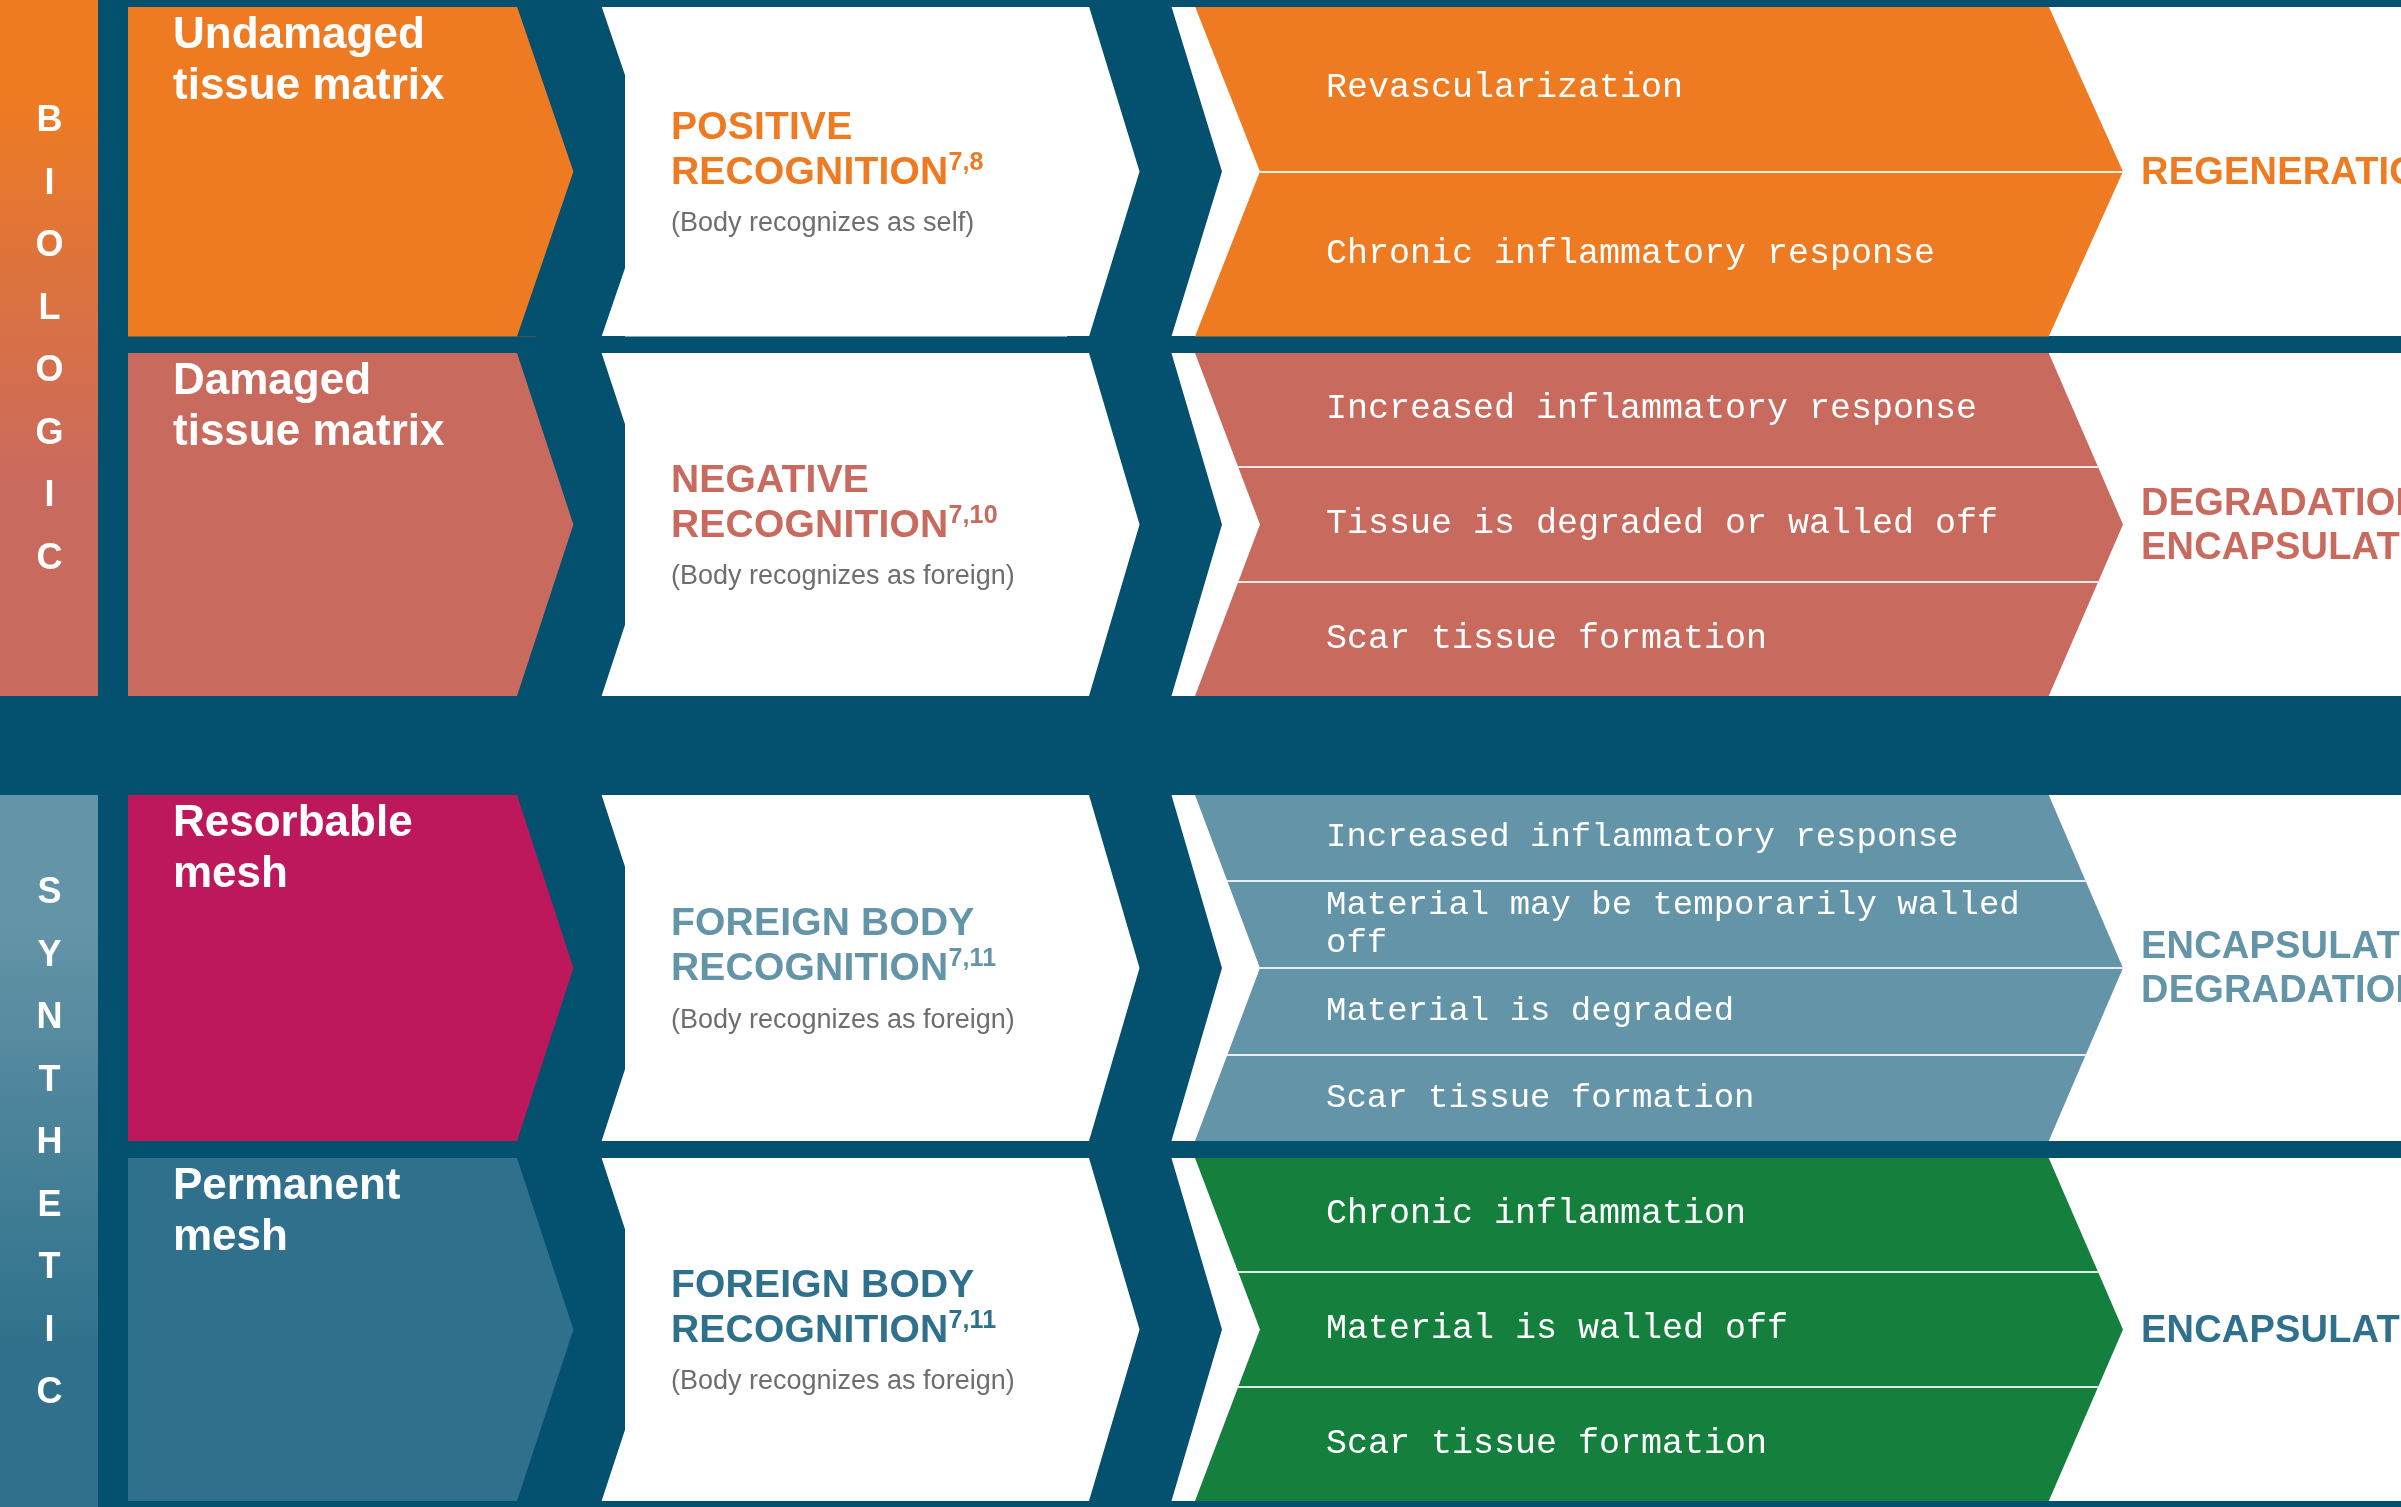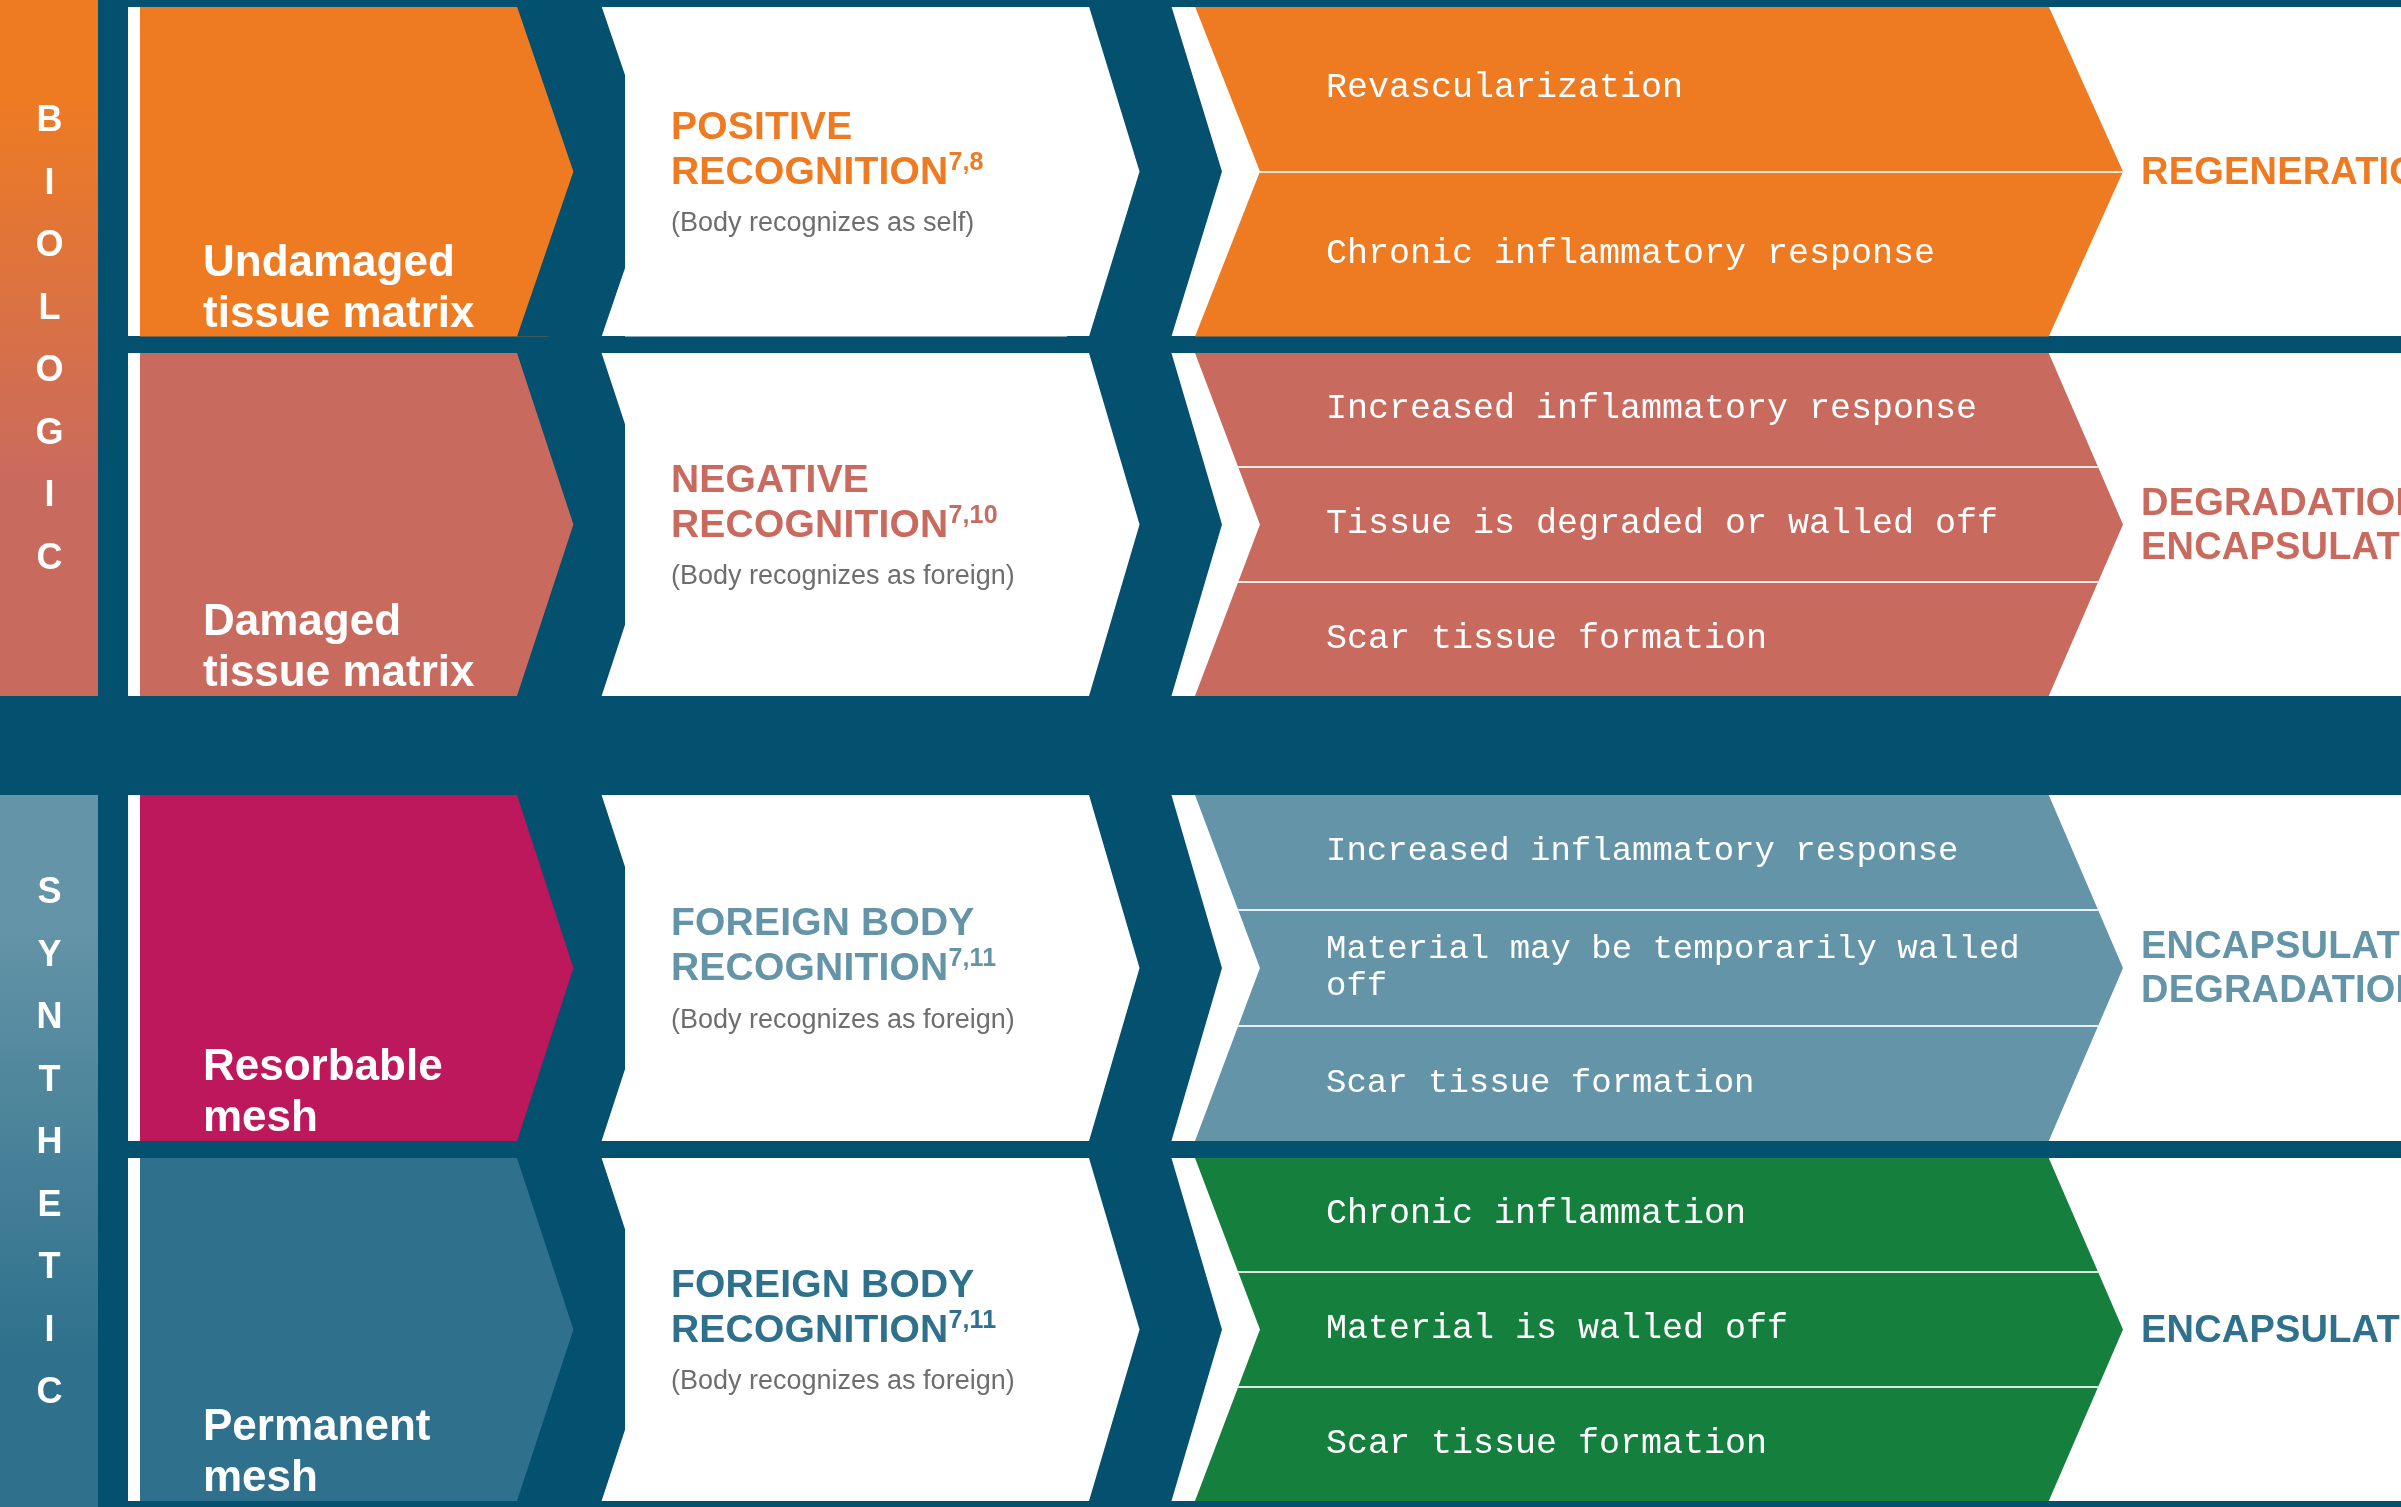--- a/index.html
+++ b/index.html
@@ -58,27 +58,27 @@
   
   .row { position: absolute; left: 128px; width: 2274px; }
   .row-1 { top: 6.6px;    height: 330px; }
   .row-2 { top: 353px;  height: 343px; }
   .row-3 { top: 795px;  height: 346px; }
   .row-4 { top: 1158px; height: 343px; }
 
   
   .mat-chev {
     position: absolute;
-    left: 12px;
+    left: 0;
     top: 0;
     height: 100%;
     width: 464px;
     display: flex;
-    align-items: flex-end;
-    padding-left: 63px;
+    align-items: flex-start;
+    padding-left: 45px;
     clip-path: polygon(0 0, 88% 0, 100% 50%, 88% 100%, 0 100%);
   }
   .mat-label {
     color: #ffffff;
     font-size: 44px;
     font-weight: 700;
     line-height: 1.16;
     white-space: pre-line;
   }
 
@@ -275,20 +275,21 @@
     <div class="arrow-outline a1"></div>
     <div class="recog">
       <div class="recog-title"><span>FOREIGN BODY
 RECOGNITION</span><span class="sup">7,11</span></div>
       <div class="recog-sub">(Body recognizes as foreign)</div>
     </div>
     <div class="arrow-outline a2"></div>
     <div class="outcomes">
       <div class="outcome-item">Increased inflammatory response</div>
       <div class="outcome-item">Material may be temporarily walled off</div>
+      <div class="outcome-item">Material is degraded</div>
       <div class="outcome-item">Scar tissue formation</div>
     </div>
     <div class="result">
       <div class="result-label">ENCAPSULATION
 DEGRADATION</div>
     </div>
   </div>
 
   <div class="row row-4 theme-dblue">
     <div class="mat-chev">

